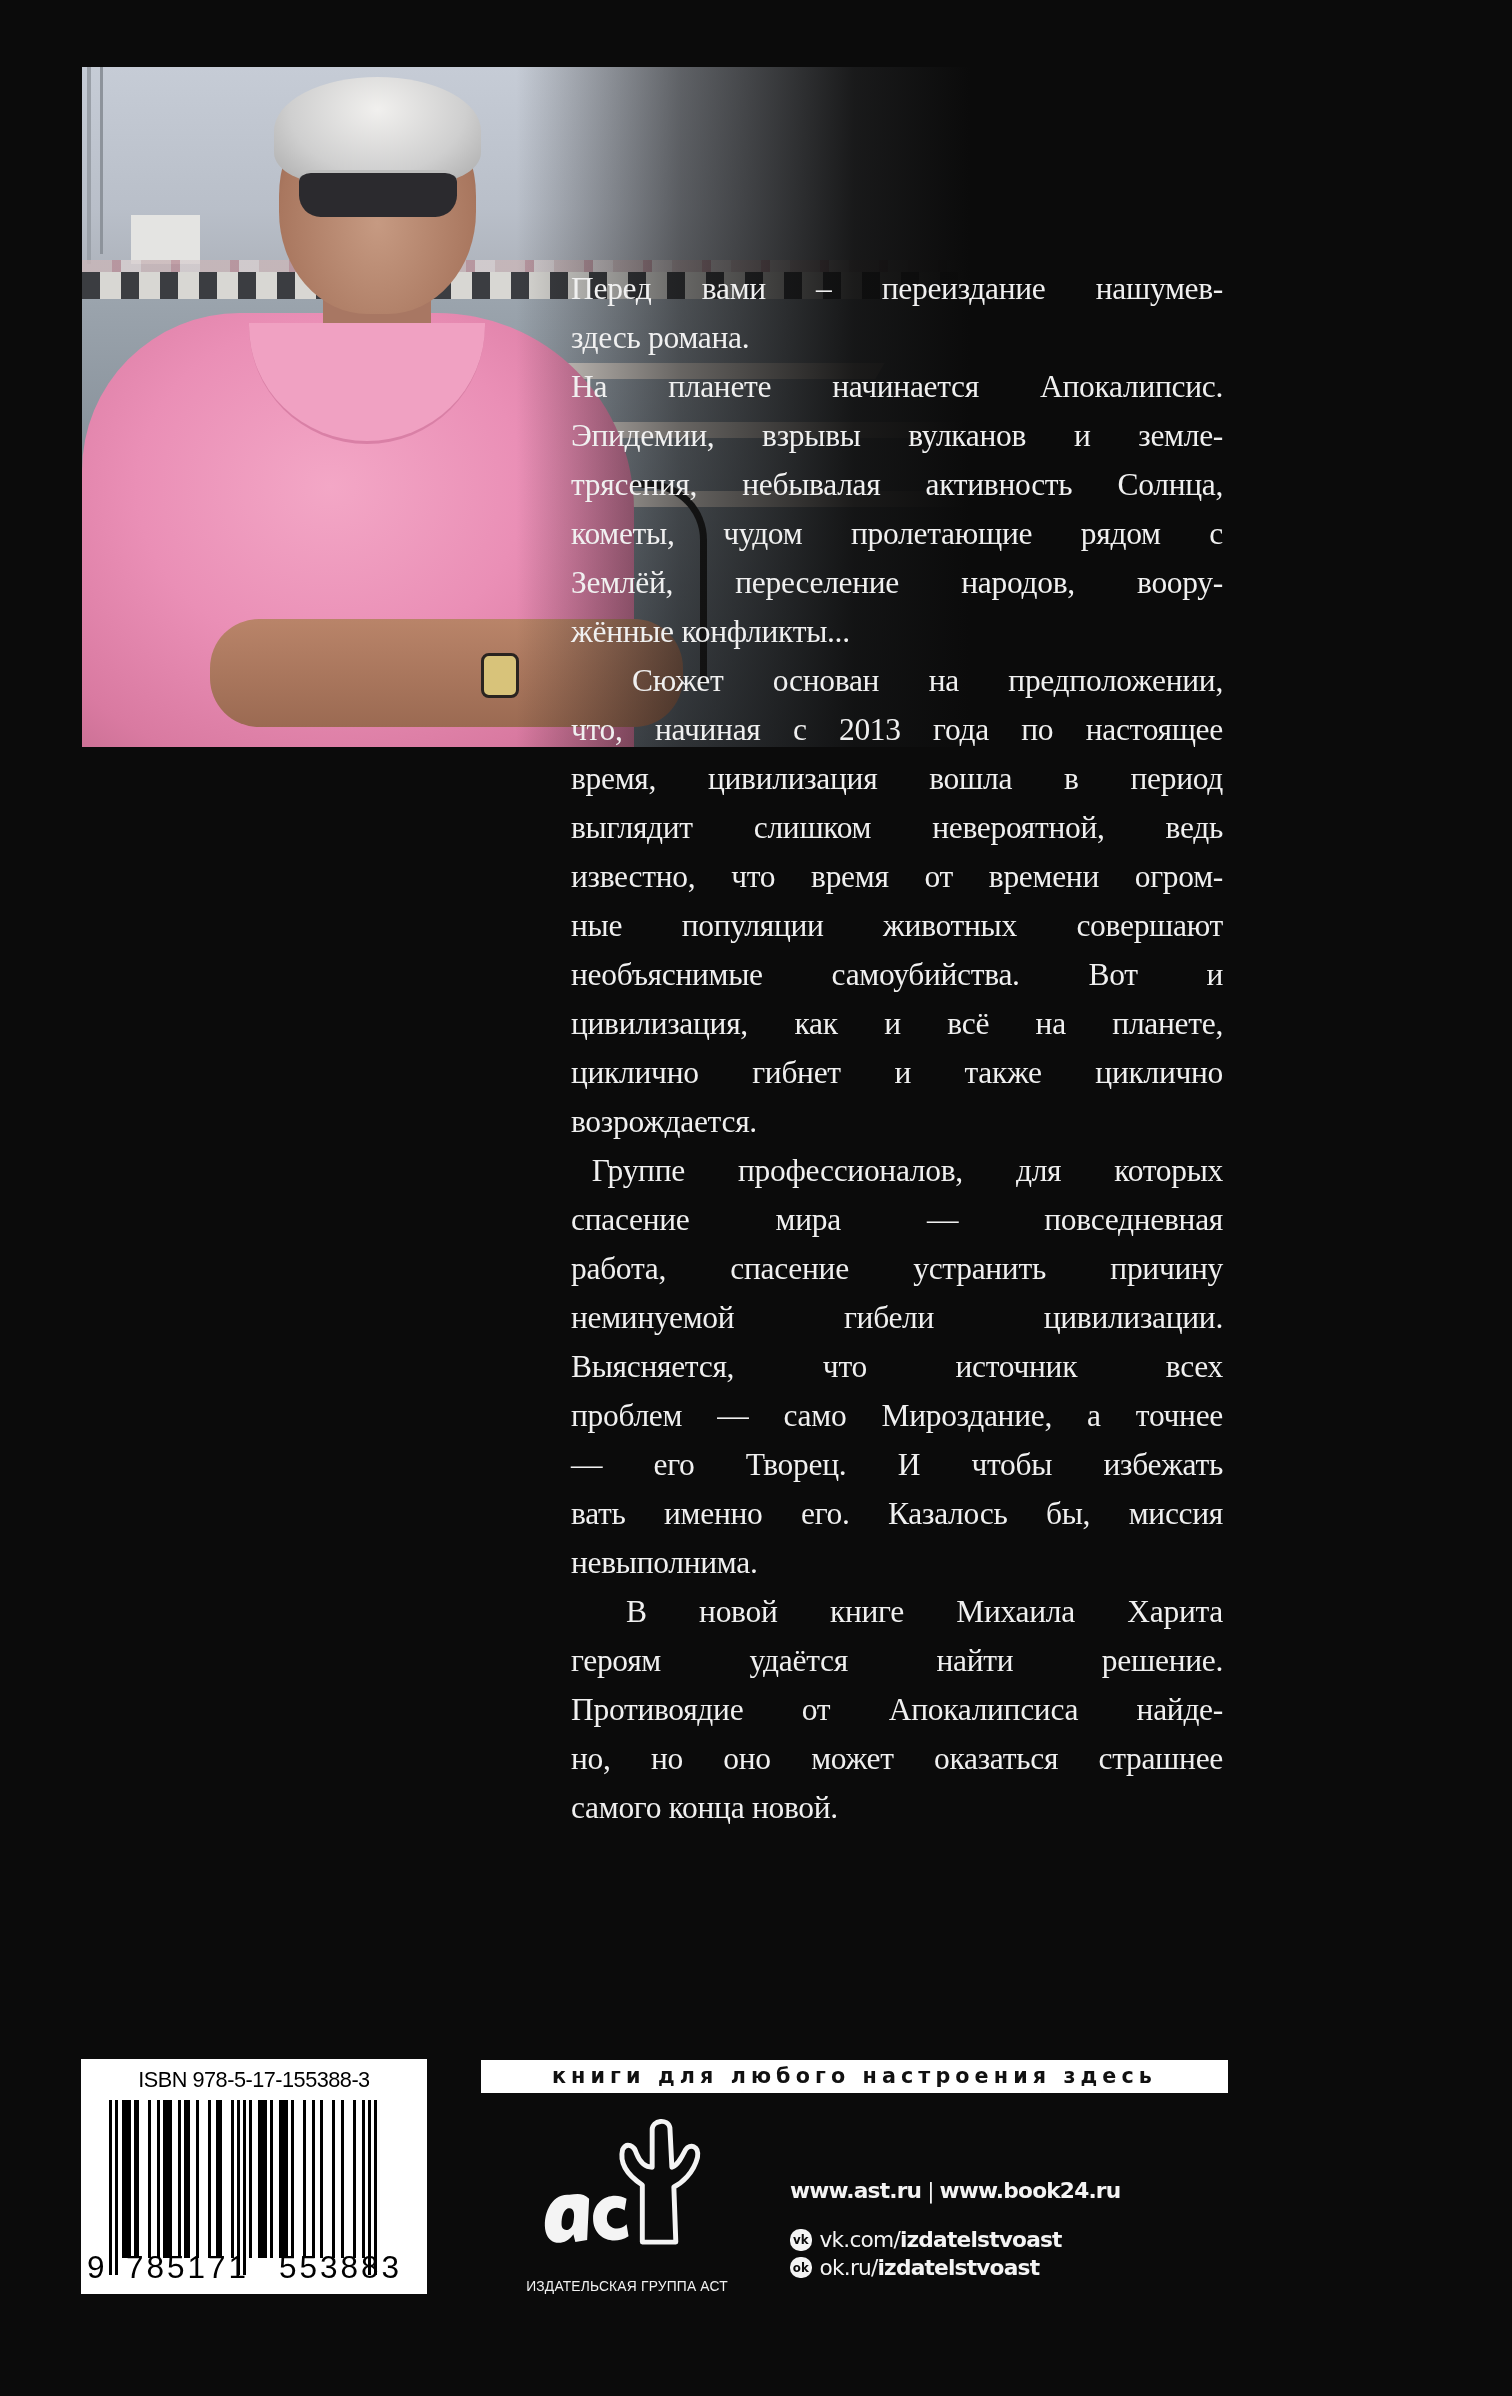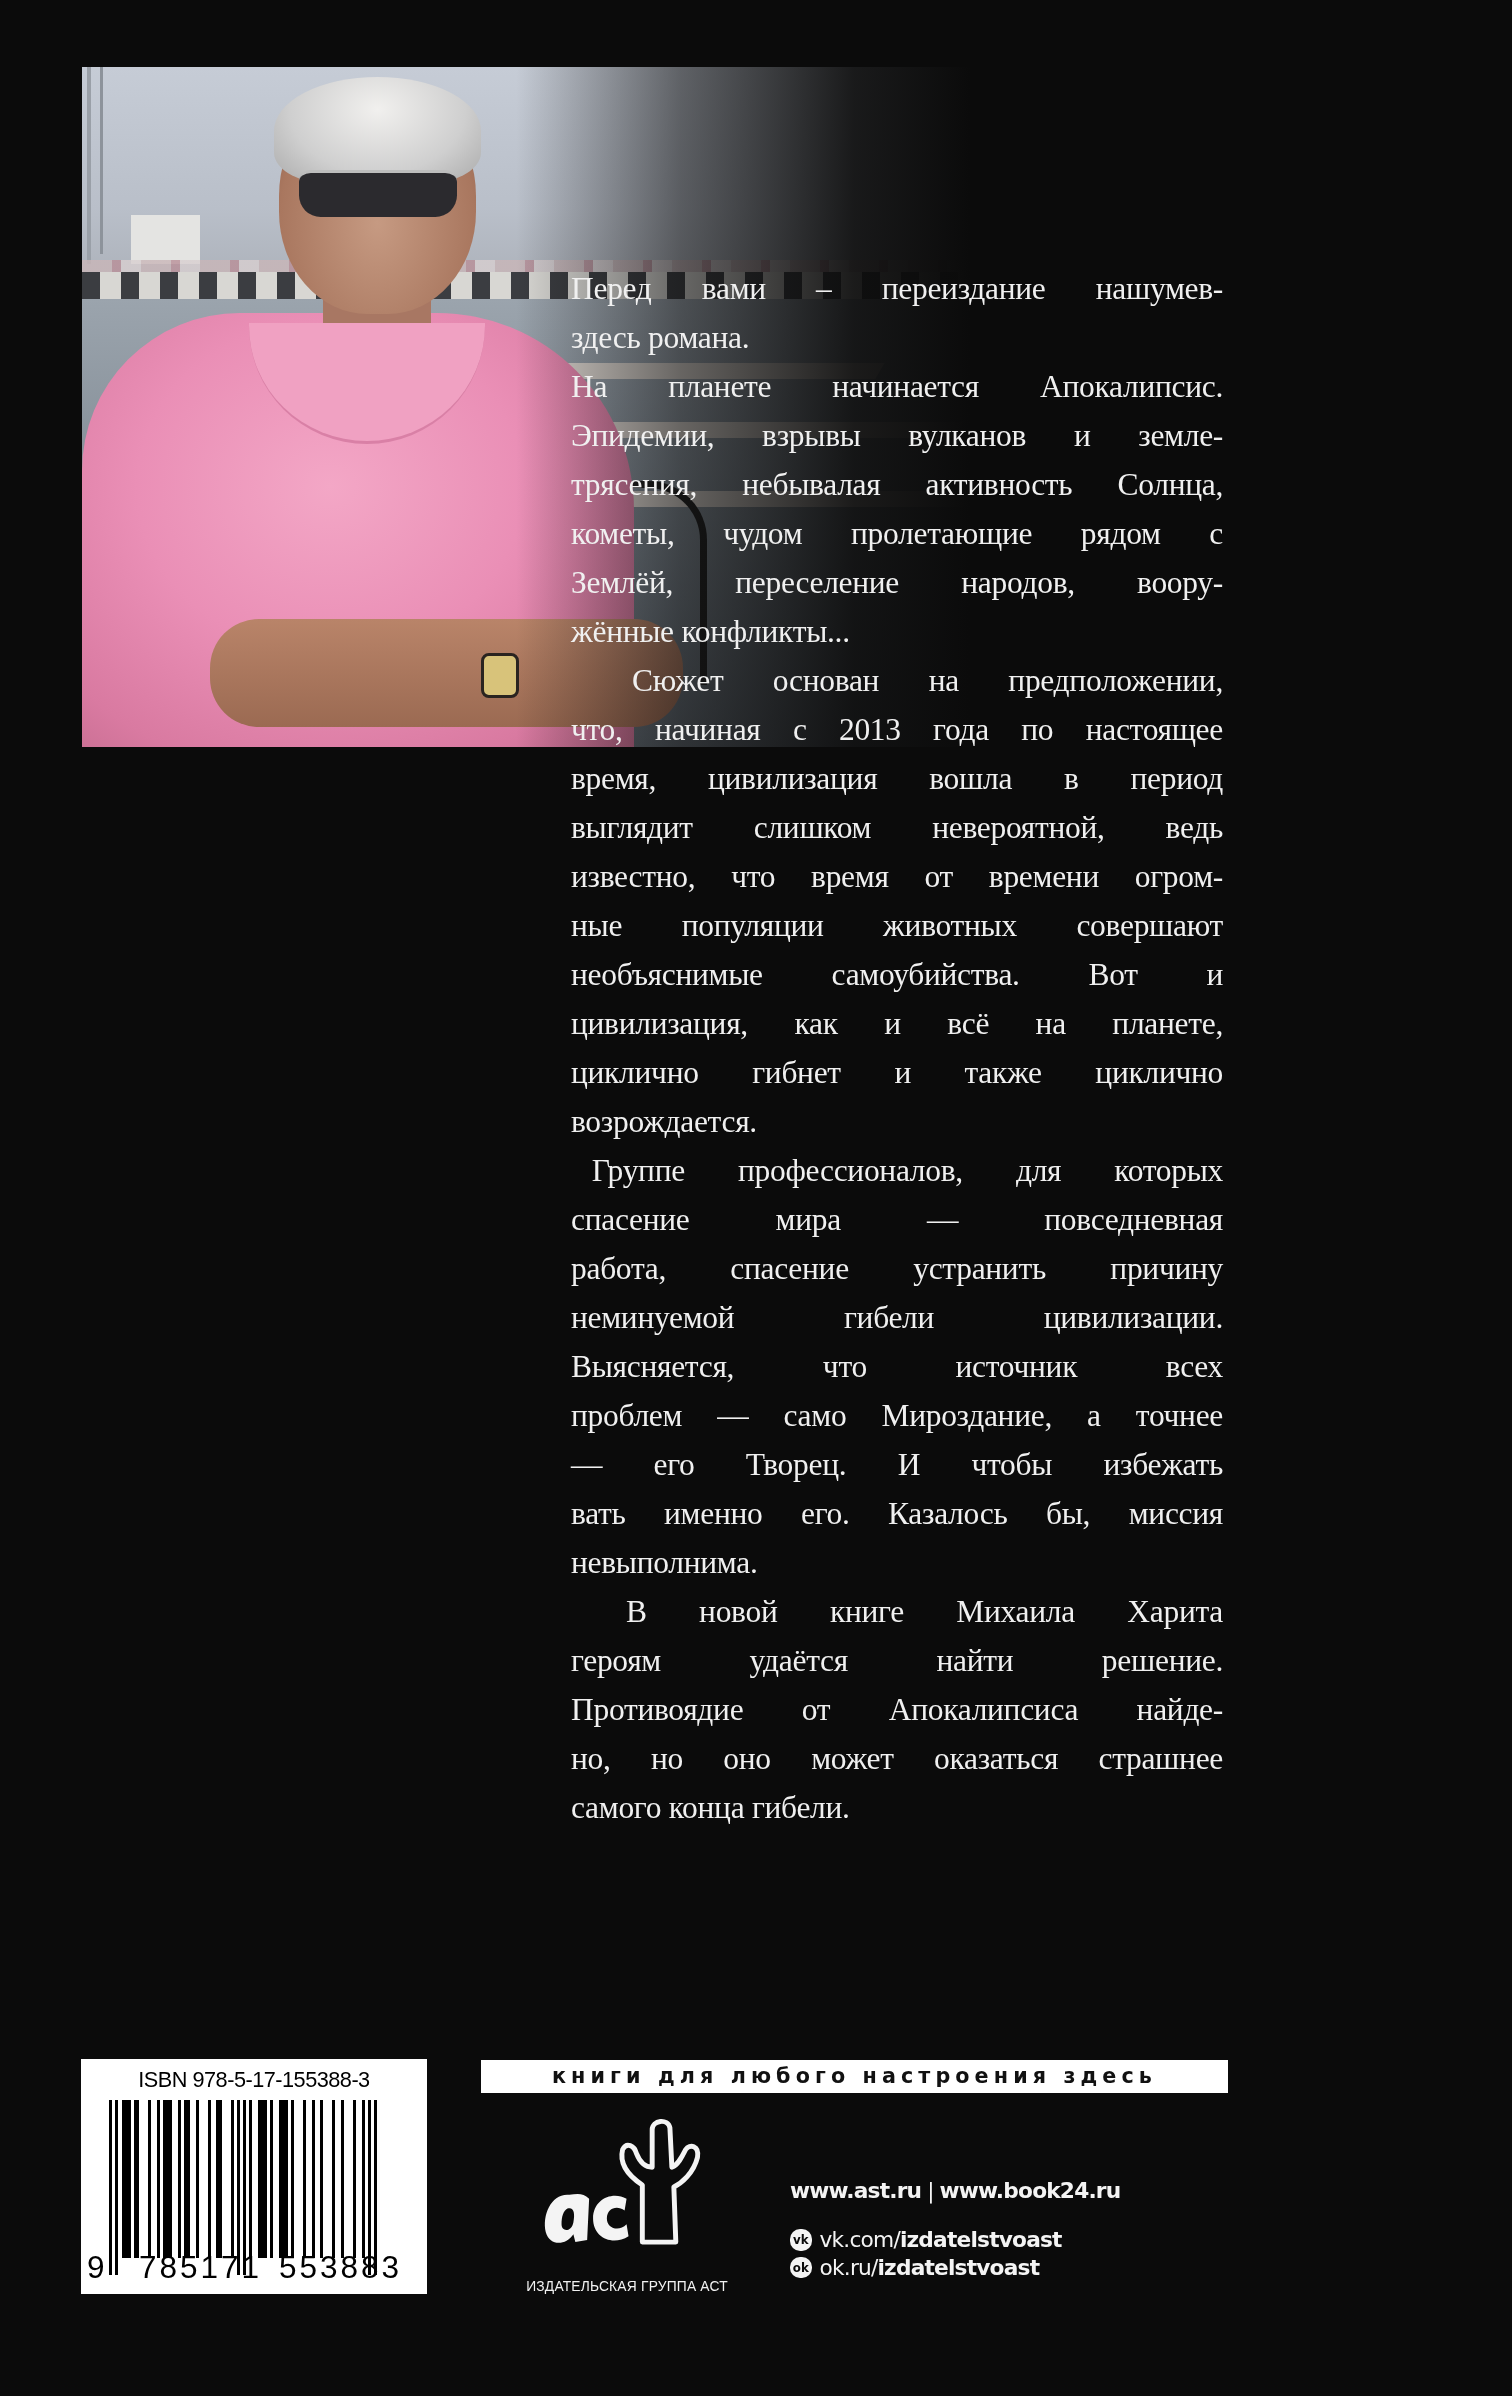--- a/index.html
+++ b/index.html
@@ -59,21 +59,21 @@
   }
   .isbn-text { position: absolute; left: 0; top: 7.9px; width: 100%; text-align: center;
     font-family: "Liberation Sans", sans-serif; font-size: 21.7px; letter-spacing: -0.5px; }
   .bars { position: absolute; left: 27.6px; top: 41px; width: 298px; height: 167px; display: flex; align-items: flex-start; }
   .bars span { display: block; background: #000; height: 158px; }
   .bars span.g { height: 175px; }
   .bars span.s { background: transparent; }
   .ean { position: absolute; left: 5.9px; top: 190px; width: 325px; font-family: "Liberation Sans", sans-serif;
     font-size: 31.5px; letter-spacing: 3px; }
   .ean .first { position: absolute; left: 0; top: 0; }
-  .ean .left { position: absolute; left: 52px; top: 0; }
+  .ean .left { position: absolute; left: 39px; top: 0; }
   .ean .right { position: absolute; left: 192px; top: 0; }
 
   .tagline {
     position: absolute; left: 481px; top: 2060px; width: 747px; height: 32.5px; background: #ffffff;
     color: #111; font-family: "DejaVu Sans", sans-serif; font-weight: bold; font-size: 20.7px;
     letter-spacing: 5.1px; line-height: 32.5px; text-align: center;
   }
 
   .logo { position: absolute; left: 532px; top: 2116px; width: 197px; height: 133px; }
   .logo-caption { position: absolute; left: 509px; top: 2263px; width: 236px; text-align: center;
@@ -140,21 +140,21 @@
   <span class="ln j">неминуемой гибели цивилизации.</span>
   <span class="ln j">Выясняется, что источник всех</span>
   <span class="ln j">проблем — само Мироздание, а точнее</span>
   <span class="ln j">— его Творец. И чтобы избежать</span>
   <span class="ln j">вать именно его. Казалось бы, миссия</span>
   <span class="ln">невыполнима.</span>
   <span class="ln j i3">В новой книге Михаила Харита</span>
   <span class="ln j">героям удаётся найти решение.</span>
   <span class="ln j">Противоядие от Апокалипсиса найде-</span>
   <span class="ln j">но, но оно может оказаться страшнее</span>
-  <span class="ln">самого конца гибели.</span>
+  <span class="ln">самого конца новой.</span>
 </div>
 
 <div class="isbn-box">
   <div class="isbn-text">ISBN 978-5-17-155388-3</div>
   <div class="bars">
     <span class="g" style="width:3px"></span>
       <span class="s" style="width:3px"></span>
       <span class="g" style="width:3px"></span>
     <span class="s" style="width:4.9px"></span>
       <span style="width:8.9px"></span>

